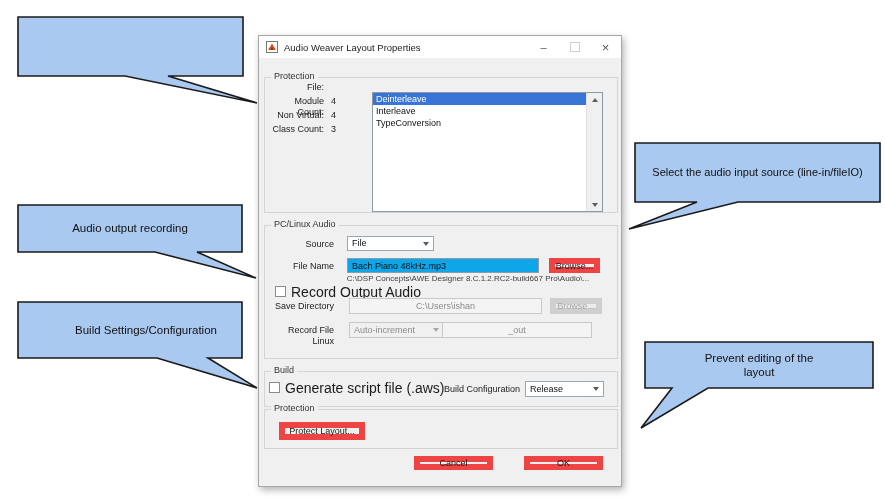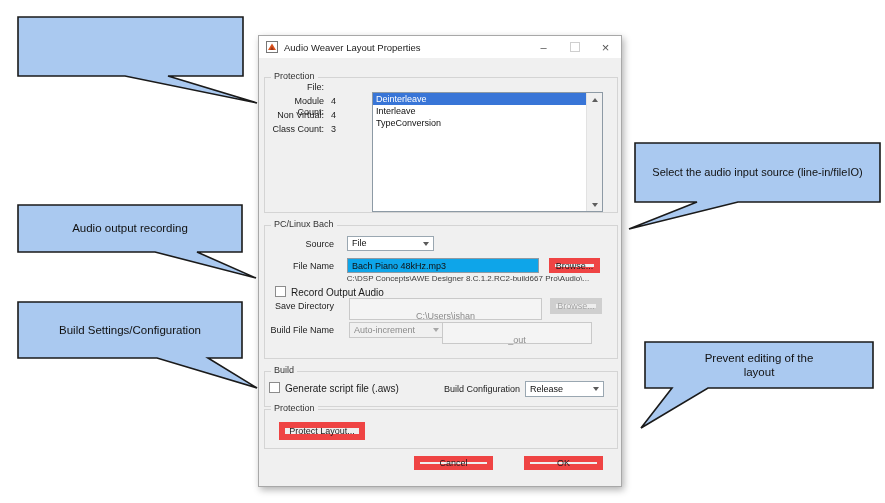--- a/index.html
+++ b/index.html
@@ -40,28 +40,28 @@
 
   .combo{position:absolute;background:#fff;border:1px solid #9aa7b1;box-sizing:border-box;
          font-size:9px;line-height:13px;padding-left:4px;color:#111;}
   .combo .dd{position:absolute;right:0;top:0;bottom:0;width:15px;display:flex;align-items:center;justify-content:center;}
   .combo.disabled{background:#f0f0f0;border-color:#c9c9c9;color:#8b8b8b;}
   .dd-tri{width:0;height:0;border-left:3px solid transparent;border-right:3px solid transparent;border-top:4px solid #5a5a5a;}
   .combo.disabled .dd-tri{border-top-color:#a8a8a8;}
 
   .tbox{position:absolute;background:#0ea5e9;border:1px solid #8f9aa3;box-sizing:border-box;font-size:9px;
         padding:0 0 0 4px;color:#111;font-family:"Liberation Sans",sans-serif;}
-  .tbox.dim{background:#f4f4f4;border-color:#c9c9c9;color:#8b8b8b;text-align:center;padding:10px;line-height:14px;}
+  .tbox.dim{background:#f4f4f4;border-color:#c9c9c9;color:#8b8b8b;text-align:center;padding:0;line-height:14px;}
 
   .btn{position:absolute;background:#efefef;border:6px solid #ef4444;box-sizing:border-box;
        font-size:9px;color:#1b1b1b;display:flex;align-items:center;justify-content:center;cursor:default;}
   .btn.disabled{color:#a3a3a3;border-color:#cfcfcf;background:#ededed;}
 
   .chk{position:absolute;width:11px;height:11px;background:#fff;border:1px solid #8c8c8c;box-sizing:border-box;}
-  .chk-lbl{position:absolute;font-size:10px;color:#1b1b1b;line-height:11px;}
+  .chk-lbl{position:absolute;font-size:14px;color:#1b1b1b;line-height:11px;}
 
   .pathtxt{position:absolute;font-size:8px;color:#3c3c3c;text-align:center;}
 </style>
 </head>
 <body>
 
 <div class="stage">
 
   <div class="dlg">
 
@@ -105,21 +105,21 @@
               <span class="tri-up"></span>
             </div>
           <div class="arr" style="bottom:0;">
               <span class="tri-dn"></span>
             </div>
         </div>
       </div>
     </div>
 
     <div class="grp" style="left:5px;top:189px;width:354px;height:134px;">
-      <span class="legend">PC/Linux Bach</span>
+      <span class="legend">PC/Linux Audio</span>
 
       <div class="lbl" style="left:3px;top:13px;width:66px;">Source</div>
       <div class="combo" style="left:82px;top:10px;width:87px;height:15px;">
         <span>File</span>
         <span class="dd">
             <span class="dd-tri"></span>
           </span>
       </div>
 
       <div class="lbl" style="left:3px;top:35px;width:66px;">File Name</div>
@@ -128,21 +128,21 @@
 
       <div class="pathtxt" style="left:55px;top:48px;width:296px;">C:\DSP Concepts\AWE Designer 8.C.1.2.RC2-build667 Pro\Audio\...</div>
 
       <span class="chk" style="left:10px;top:60px;"></span>
       <span class="chk-lbl" style="left:26px;top:61px;">Record Output Audio</span>
 
       <div class="lbl" style="left:3px;top:75px;width:66px;">Save Directory</div>
       <div class="tbox dim" style="left:84px;top:72px;width:193px;height:16px;">C:\Users\ishan</div>
       <div class="btn disabled" style="left:285px;top:72px;width:52px;height:16px;">Browse...</div>
 
-      <div class="lbl" style="left:0px;top:99px;width:69px;">Build File Name</div>
+      <div class="lbl" style="left:0px;top:99px;width:69px;">Record File Linux</div>
       <div class="combo disabled" style="left:84px;top:96px;width:95px;height:16px;line-height:14px;">
         <span>Auto-increment</span>
         <span class="dd">
             <span class="dd-tri"></span>
           </span>
       </div>
       <div class="tbox dim" style="left:177px;top:96px;width:150px;height:16px;">_out</div>
     </div>
 
     <div class="grp" style="left:5px;top:335px;width:354px;height:36px;">
@@ -172,21 +172,21 @@
   </svg>
 
   <svg class="co-svg" style="left:16px;top:203px;" width="246" height="80">
     <path d="M2 2 L226 2 L226 49 L181 49 L240 75 L139 49 L2 49 Z" style="fill:var(--callout-fill,#aac9f0);stroke:var(--callout-border,#1a1a1a);stroke-width:1.6;" stroke-linejoin="miter"></path>
   </svg>
   <div class="co-text" style="left:18px;top:205px;width:224px;height:47px;">Audio output recording</div>
 
   <svg class="co-svg" style="left:16px;top:300px;" width="248" height="92">
     <path d="M2 2 L226 2 L226 58 L192 58 L241 88 L141 58 L2 58 Z" style="fill:var(--callout-fill,#aac9f0);stroke:var(--callout-border,#1a1a1a);stroke-width:1.6;" stroke-linejoin="miter"></path>
   </svg>
-  <div class="co-text" style="left:18px;top:302px;width:224px;height:56px;">Build Settings/Configuration</div>
+  <div class="co-text" style="left:18px;top:302px;width:224px;height:56px;padding-left:16px;">Build Settings/Configuration</div>
 
   <svg class="co-svg" style="left:627px;top:141px;" width="256" height="92">
     <path d="M8 2 L253 2 L253 61 L111 61 L2 88 L70 61 L8 61 Z" style="fill:var(--callout-fill,#aac9f0);stroke:var(--callout-border,#1a1a1a);stroke-width:1.6;" stroke-linejoin="miter"></path>
   </svg>
   <div class="co-text small" style="left:635px;top:143px;width:245px;height:59px;">Select the audio input source (line-in/fileIO)</div>
 
   <svg class="co-svg" style="left:637px;top:340px;" width="240" height="92">
     <path d="M8 2 L236 2 L236 48 L71 48 L4 88 L35 48 L8 48 Z" style="fill:var(--callout-fill,#aac9f0);stroke:var(--callout-border,#1a1a1a);stroke-width:1.6;" stroke-linejoin="miter"></path>
   </svg>
   <div class="co-text" style="left:645px;top:342px;width:228px;height:46px;">Prevent editing of the

